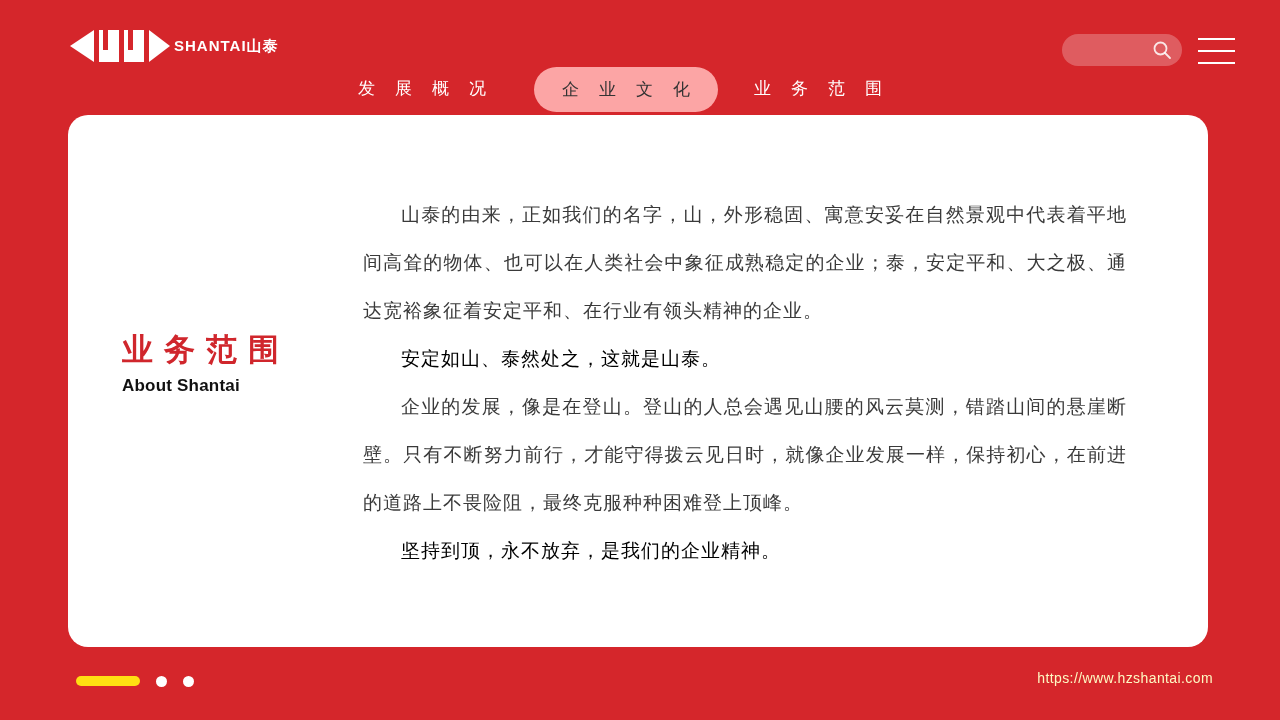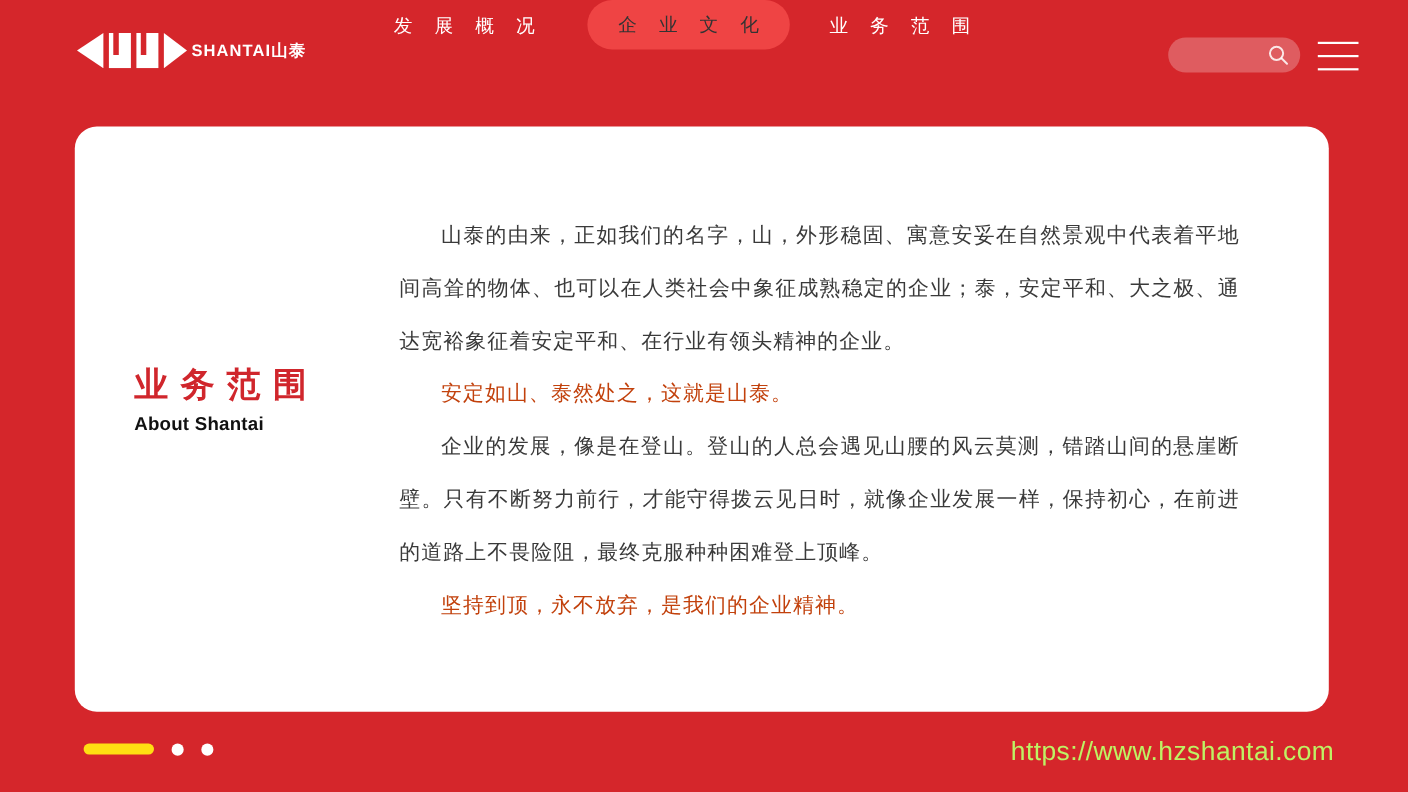--- a/index.html
+++ b/index.html
@@ -18,30 +18,30 @@
   .logo {
     position: absolute; left: 70px; top: 30px;
     display: flex; flex-direction: row; align-items: center; gap: 4px;
     cursor: pointer;
   }
   .logo-text {
     color: #fff; font-weight: bold; font-size: 15px; letter-spacing: 1px;
   }
 
   .nav {
-    position: absolute; left: 350px; top: 0; height: 100px;
-    display: flex; align-items: flex-start; gap: 28px;
+    position: absolute; left: 350px; top: 12px; height: 100px;
+    display: flex; align-items: flex-end; gap: 28px;
   }
   .nav-item {
     color: #fff; font-size: 17px; letter-spacing: 20px; text-indent: 0;
     padding: 12px 0 12px 8px; cursor: pointer; white-space: nowrap;
     text-decoration: none;
   }
   .nav-item.active {
-    background: #ef4444; color: #333; border-radius: 34px;
+    background: #fca5a5; color: #333; border-radius: 34px;
     padding: 11px 8px 11px 28px;
   }
 
   .search {
     position: absolute; left: 1062px; top: 34px; width: 120px; height: 32px;
     background: rgba(255,255,255,0.25); border-radius: 16px;
     display: flex; align-items: center; justify-content: flex-end;
     padding-right: 10px; cursor: text;
   }
   .search input {
@@ -71,38 +71,38 @@
     letter-spacing: 0.2px;
   }
 
   .body-text {
     position: absolute; left: 295px; top: 76px; width: 764px;
     font-size: 19px; color: #3a3a3a; letter-spacing: 1px;
   }
   .body-text p {
     line-height: 48px; text-align: justify; text-indent: 2em; margin: 0;
   }
-  .body-text p.highlight { color: #c2410c; }
+  .body-text p.highlight { color: #000000; }
 
   
   .pagination {
     position: absolute; left: 76px; top: 674px; height: 14px;
     display: flex; align-items: center; gap: 16px;
   }
   .pag-bar {
     width: 64px; height: 10px; border-radius: 5px; background: #ffdf12;
     cursor: pointer;
   }
   .pag-dot {
     width: 11px; height: 11px; border-radius: 50%; background: #ffffff;
     cursor: pointer;
   }
   .site-url {
     position: absolute; right: 67px; top: 670px;
-    color: #bef264; font-size: 24px; letter-spacing: 0.4px;
+    color: #fef9c3; font-size: 14px; letter-spacing: 0.4px;
   }
 </style>
 </head>
 <body>
 
 <div class="page">
 
   <header class="header">
 
     <div class="logo">

